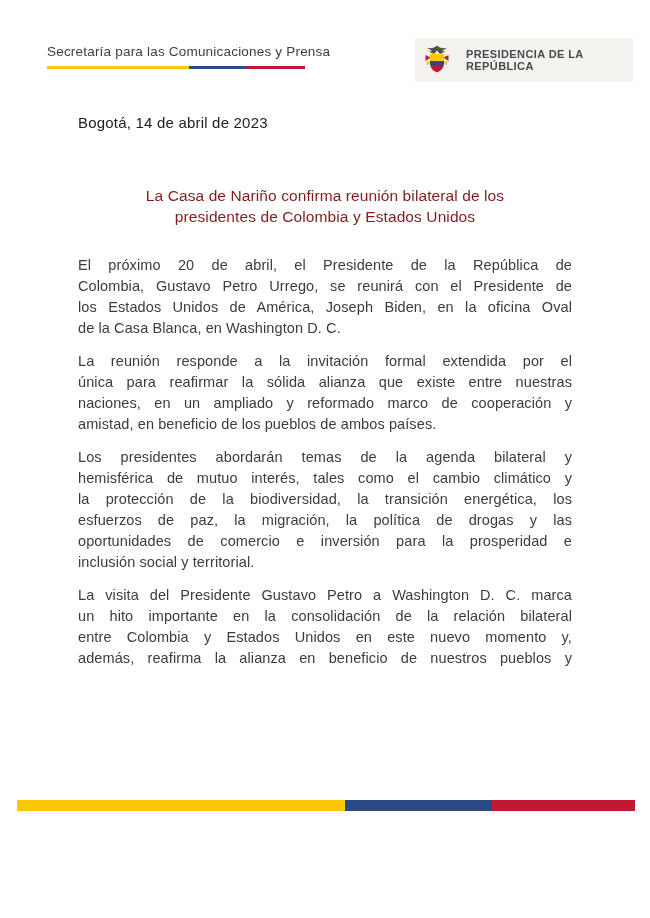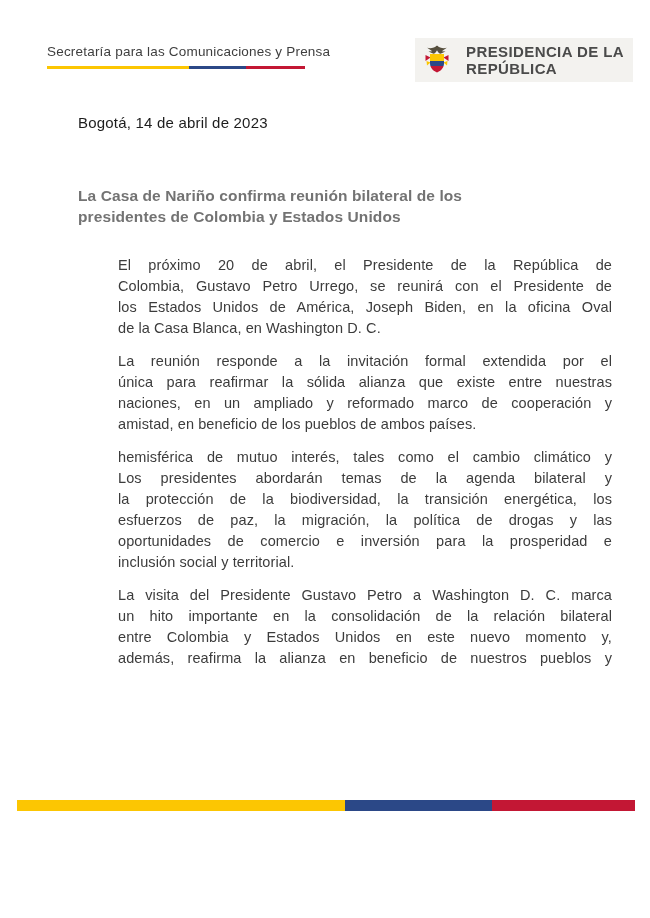--- a/index.html
+++ b/index.html
@@ -15,37 +15,37 @@
   .hdr-line { position:absolute; left:47px; top:66px; width:258px; height:3px; display:flex; }
   .hdr-line .seg { height:100%; }
   .hdr-line .s1 { width:142px; } .hdr-line .s2 { width:57px; } .hdr-line .s3 { width:59px; }
 
   .logo-box {
     position:absolute; left:415px; top:38px; width:218px; height:44px;
     display:flex; align-items:center;
   }
   .crest { margin-left:9px; flex:0 0 auto; }
   .logo-text {
-    margin-left:16px; font-size:15px; font-weight:bold; color:#4a4a4a;
+    margin-left:16px; font-size:11px; font-weight:bold; color:#4a4a4a;
     letter-spacing:0.4px;
   }
 
   
   .date-line {
     position:absolute; left:78px; top:114px;
     font-size:15px; font-weight:normal; color:#1d1d1d; letter-spacing:0.2px;
   }
   .doc-title {
     position:absolute; left:78px; top:185px; width:494px;
-    font-size:15.5px; font-weight:bold; color:#737373; line-height:21px;
-    letter-spacing:0.1px;
+    font-size:15.5px; font-weight:normal; color:#7f1d1d; line-height:21px;
+    text-align:center; letter-spacing:0.1px;
   }
   .doc-body {
     position:absolute; left:78px; top:255px; width:494px;
-    font-size:14.5px; color:#3c3c3c; line-height:21px; letter-spacing:0.1px;margin-left:40px;
+    font-size:14.5px; color:#3c3c3c; line-height:21px; letter-spacing:0.1px;
   }
   .doc-body .para { margin:0 0 12px 0; }
   .doc-body .line { text-align:justify; text-align-last:justify; text-justify:inter-word; }
   .doc-body .line.last { text-align-last:left; }
 
   
   .footer-bar { position:absolute; left:17px; top:800px; width:618px; height:11px; display:flex; }
   .footer-bar .seg { height:100%; }
   .footer-bar .s1 { width:328px; } .footer-bar .s2 { width:147px; } .footer-bar .s3 { width:143px; }
 </style>
@@ -100,22 +100,22 @@
       <div class="line">los Estados Unidos de América, Joseph Biden, en la oficina Oval</div>
       <div class="line last">de la Casa Blanca, en Washington D. C.</div>
     </div>
     <div class="para">
       <div class="line">La reunión responde a la invitación formal extendida por el</div>
       <div class="line">única para reafirmar la sólida alianza que existe entre nuestras</div>
       <div class="line">naciones, en un ampliado y reformado marco de cooperación y</div>
       <div class="line last">amistad, en beneficio de los pueblos de ambos países.</div>
     </div>
     <div class="para">
+      <div class="line">Los presidentes abordarán temas de la agenda bilateral y</div>
       <div class="line">hemisférica de mutuo interés, tales como el cambio climático y</div>
-      <div class="line">Los presidentes abordarán temas de la agenda bilateral y</div>
       <div class="line">la protección de la biodiversidad, la transición energética, los</div>
       <div class="line">esfuerzos de paz, la migración, la política de drogas y las</div>
       <div class="line">oportunidades de comercio e inversión para la prosperidad e</div>
       <div class="line last">inclusión social y territorial.</div>
     </div>
     <div class="para">
       <div class="line">La visita del Presidente Gustavo Petro a Washington D. C. marca</div>
       <div class="line">un hito importante en la consolidación de la relación bilateral</div>
       <div class="line">entre Colombia y Estados Unidos en este nuevo momento y,</div>
       <div class="line">además, reafirma la alianza en beneficio de nuestros pueblos y</div>

